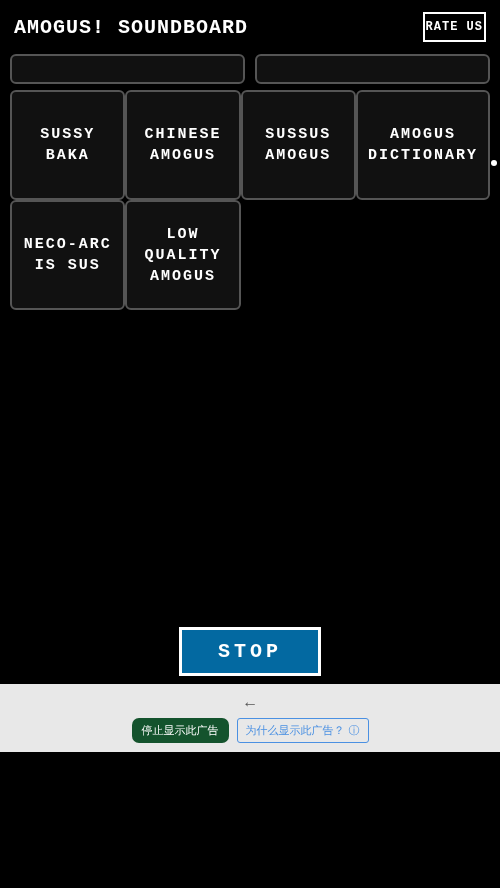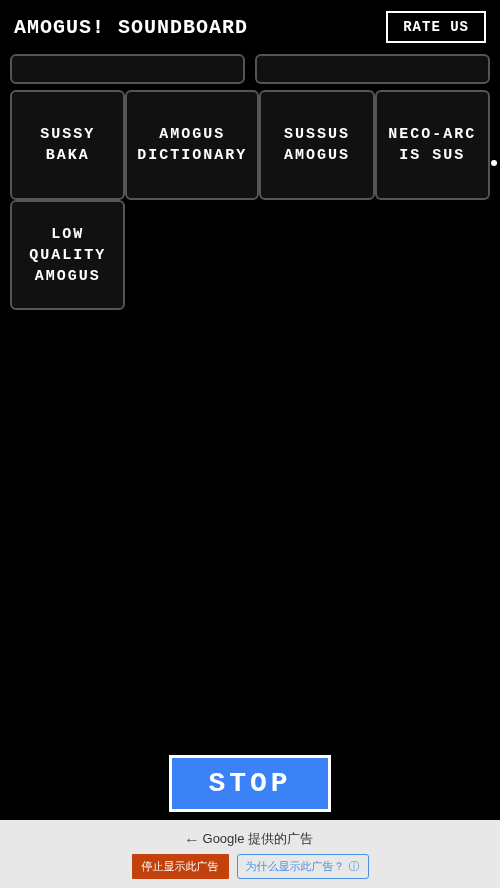--- a/index.html
+++ b/index.html
@@ -31,24 +31,24 @@
       font-weight: bold;
       letter-spacing: 1px;
       text-transform: uppercase;
     }
 
     .rate-us-btn {
       border: 2px solid #fff;
       background: #000;
       color: #fff;
       font-family: 'Courier New', Courier, monospace;
-      font-size: 14px;
+      font-size: 12px;
       font-weight: bold;
       letter-spacing: 1px;
-      padding: 6px 15px;
+      padding: 6px 1px;
       cursor: pointer;
       text-transform: uppercase;
     }
 
     
     .sound-grid {
       flex: 1;
       overflow-y: auto;
       padding: 6px 10px;
       display: grid;
@@ -100,25 +100,25 @@
     .stop-container {
       background: #000;
       display: flex;
       align-items: center;
       justify-content: center;
       padding: 10px 0 8px;
       flex-shrink: 0;
     }
 
     .stop-btn {
-      background: #3b82f6;
+      background: #0369a1;
       border: 3px solid #fff;
       color: #fff;
       font-family: 'Courier New', Courier, monospace;
-      font-size: 28px;
+      font-size: 20px;
       font-weight: bold;
       letter-spacing: 4px;
       padding: 10px 36px;
       cursor: pointer;
       text-transform: uppercase;
     }
 
     
     .ad-banner {
       background: #e8e8e8;
@@ -149,26 +149,26 @@
       font-size: 13px;
       color: #333;
     }
 
     .ad-bottom-row {
       display: flex;
       gap: 8px;
     }
 
     .ad-btn {
-      background: #c2410c;
+      background: #14532d;
       color: #fff;
       border: none;
       font-size: 11px;
       padding: 4px 10px;
-      border-radius: 1px;
+      border-radius: 7px;
       cursor: pointer;
       font-family: Arial, sans-serif;
     }
 
     .ad-btn-outline {
       background: transparent;
       color: #4a90e2;
       border: 1px solid #4a90e2;
       font-size: 11px;
       padding: 4px 8px;
@@ -192,60 +192,62 @@
       top: 160px;
       width: 6px;
       height: 6px;
       background: #fff;
       border-radius: 50%;
     }
   </style>
 </head>
 <body>
 
-<div style="position:relative; width:500px; height:888px; background:#000; display:flex; flex-direction:column;">
+<div style="position:relative; width:500px; height:752px; background:#000; display:flex; flex-direction:column;">
 
   <div class="header">
     <span class="header-title">AMOGUS! Soundboard</span>
     <button class="rate-us-btn">RATE US</button>
   </div>
 
   <div class="top-partial-row">
     <div class="partial-card"></div>
     <div class="partial-card"></div>
   </div>
 
   <div class="sound-grid" id="sound-grid">
   <div class="sound-card">
         <span class="sound-card-label">SUSSY BAKA</span>
       </div>
       <div class="sound-card">
+        <span class="sound-card-label">CHINESE AMOGUS</span>
+      </div>
+      <div class="sound-card">
+        <span class="sound-card-label">SUSSUS AMOGUS</span>
+      </div>
+      <div class="sound-card">
         <span class="sound-card-label">AMOGUS DICTIONARY</span>
-      </div>
-      <div class="sound-card">
-        <span class="sound-card-label">SUSSUS AMOGUS</span>
       </div>
       <div class="sound-card">
         <span class="sound-card-label">NECO-ARC IS SUS</span>
       </div>
       <div class="sound-card">
         <span class="sound-card-label">LOW QUALITY AMOGUS</span>
       </div>
     </div>
 
   <div class="scroll-indicator"></div>
 
   <div class="stop-container">
     <button class="stop-btn">STOP</button>
   </div>
 
   <div class="ad-banner">
     <div class="ad-top-row">
       <span class="ad-back-arrow">←</span>
-      <span class="ad-google">Google 提供的广告</span>
     </div>
     <div class="ad-bottom-row">
       <button class="ad-btn">停止显示此广告</button>
       <button class="ad-btn-outline">
         <span>为什么显示此广告？</span>
         <span>ⓘ</span>
       </button>
     </div>
   </div>
 

